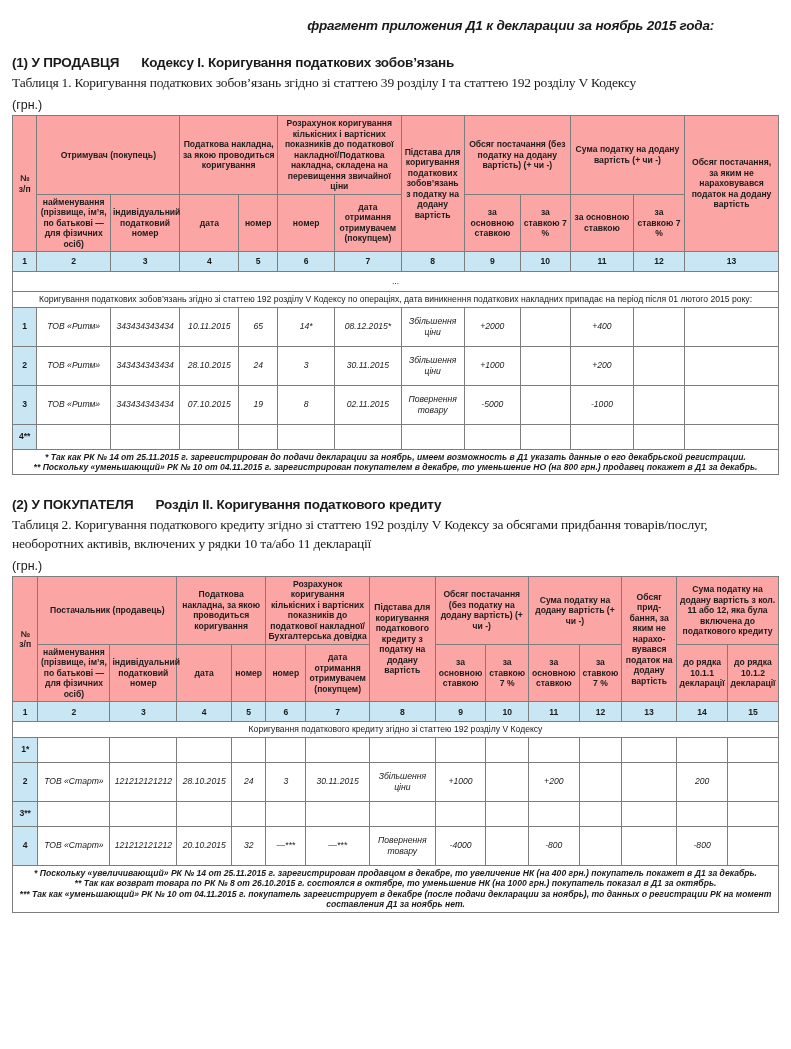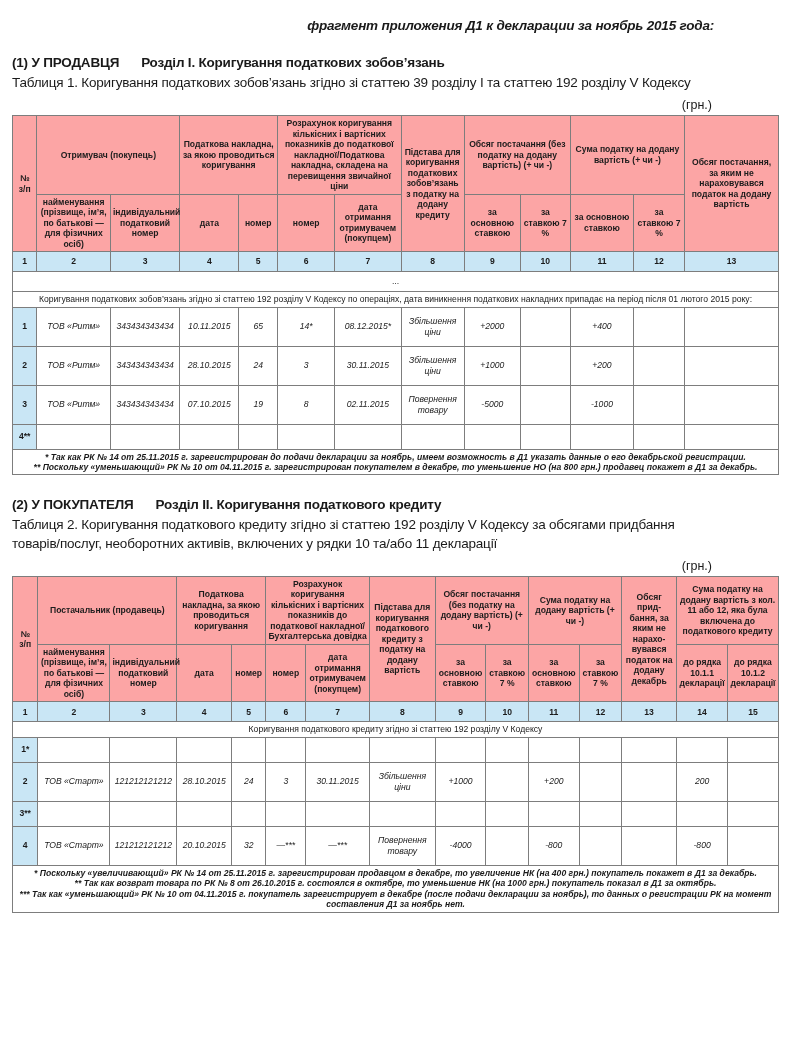--- a/index.html
+++ b/index.html
@@ -32,23 +32,24 @@
     font-weight: bold;
     margin-top: 22px;
     letter-spacing: -0.2px;
   }
   .sec-head .gap { display: inline-block; width: 22px; }
   .sec-sub {
     font-size: 13.5px;
     margin-top: 4px;
     line-height: 1.35;
     letter-spacing: -0.2px;
+    font-family: Liberation Serif, serif;
   }
   .unit {
-    text-align: right;
+    text-align: left;
     font-size: 12.5px;
     margin: 6px 4px 3px 0;
   }
 
   table.grid {
     border-collapse: collapse;
     width: 767px;
     table-layout: fixed;
     border: 1.3px solid #4a4a4a;
   }
@@ -106,21 +107,21 @@
   td.notes p { margin: 0; }
 </style>
 </head>
 <body>
 
 <div class="page">
 
   <div class="doc-intro">фрагмент приложения Д1 к декларации за ноябрь 2015 года:</div>
 
   <div class="sec-head">
-    <span>(1) У ПРОДАВЦЯ</span><span class="gap"></span><span>Розділ I. Коригування податкових зобов’язань</span>
+    <span>(1) У ПРОДАВЦЯ</span><span class="gap"></span><span>Кодексу I. Коригування податкових зобов’язань</span>
   </div>
   <div class="sec-sub">Таблиця 1. Коригування податкових зобов’язань згідно зі статтею 39 розділу I та статтею 192 розділу V Кодексу</div>
   <div class="unit">(грн.)</div>
 
   <table class="grid">
     <colgroup>
       <col style="width:24px">
         <col style="width:72px">
         <col style="width:68px">
         <col style="width:58px">
@@ -134,21 +135,21 @@
         <col style="width:50px">
         <col style="width:92px">
     </colgroup>
     <tbody>
       <tr>
         <td class="hd" rowspan="2"><span style="white-space:pre-line">№
 з/п</span></td>
         <td class="hd" colspan="2">Отримувач (покупець)</td>
         <td class="hd" colspan="2">Податкова накладна, за якою проводиться коригування</td>
         <td class="hd" colspan="2">Розрахунок коригування кількісних і вартісних показників до податкової накладної/Податкова накладна, складена на перевищення звичайної ціни</td>
-        <td class="hd" rowspan="2">Підстава для коригування податкових зобов’язань з податку на додану кредиту</td>
+        <td class="hd" rowspan="2">Підстава для коригування податкових зобов’язань з податку на додану вартість</td>
         <td class="hd" colspan="2">Обсяг постачання (без податку на додану вартість) (+ чи -)</td>
         <td class="hd" colspan="2">Сума податку на додану вартість (+ чи -)</td>
         <td class="hd" rowspan="2">Обсяг постачання, за яким не нараховувався податок на додану вартість</td>
       </tr>
       <tr>
         <td class="hd">найменування (прізвище, ім’я, по батькові — для фізичних осіб)</td>
         <td class="hd">індивідуальний податковий номер</td>
         <td class="hd">дата</td>
         <td class="hd">номер</td>
         <td class="hd">номер</td>
@@ -277,21 +278,21 @@
     <tbody>
       <tr>
         <td class="hd" rowspan="2"><span style="white-space:pre-line">№
 з/п</span></td>
         <td class="hd" colspan="2">Постачальник (продавець)</td>
         <td class="hd" colspan="2">Податкова накладна, за якою проводиться коригування</td>
         <td class="hd" colspan="2">Розрахунок коригування кількісних і вартісних показників до податкової накладної/ Бухгалтерська довідка</td>
         <td class="hd" rowspan="2">Підстава для коригування податкового кредиту з податку на додану вартість</td>
         <td class="hd" colspan="2">Обсяг постачання (без податку на додану вартість) (+ чи -)</td>
         <td class="hd" colspan="2">Сума податку на додану вартість (+ чи -)</td>
-        <td class="hd" rowspan="2">Обсяг прид-бання, за яким не нарахо-вувався податок на додану декабрь</td>
+        <td class="hd" rowspan="2">Обсяг прид-бання, за яким не нарахо-вувався податок на додану вартість</td>
         <td class="hd" colspan="2">Сума податку на додану вартість з кол. 11 або 12, яка була включена до податкового кредиту</td>
       </tr>
       <tr>
         <td class="hd">найменування (прізвище, ім’я, по батькові — для фізичних осіб)</td>
         <td class="hd">індивідуальний податковий номер</td>
         <td class="hd">дата</td>
         <td class="hd">номер</td>
         <td class="hd">номер</td>
         <td class="hd">дата отримання отримувачем (покупцем)</td>
         <td class="hd">за основною ставкою</td>

